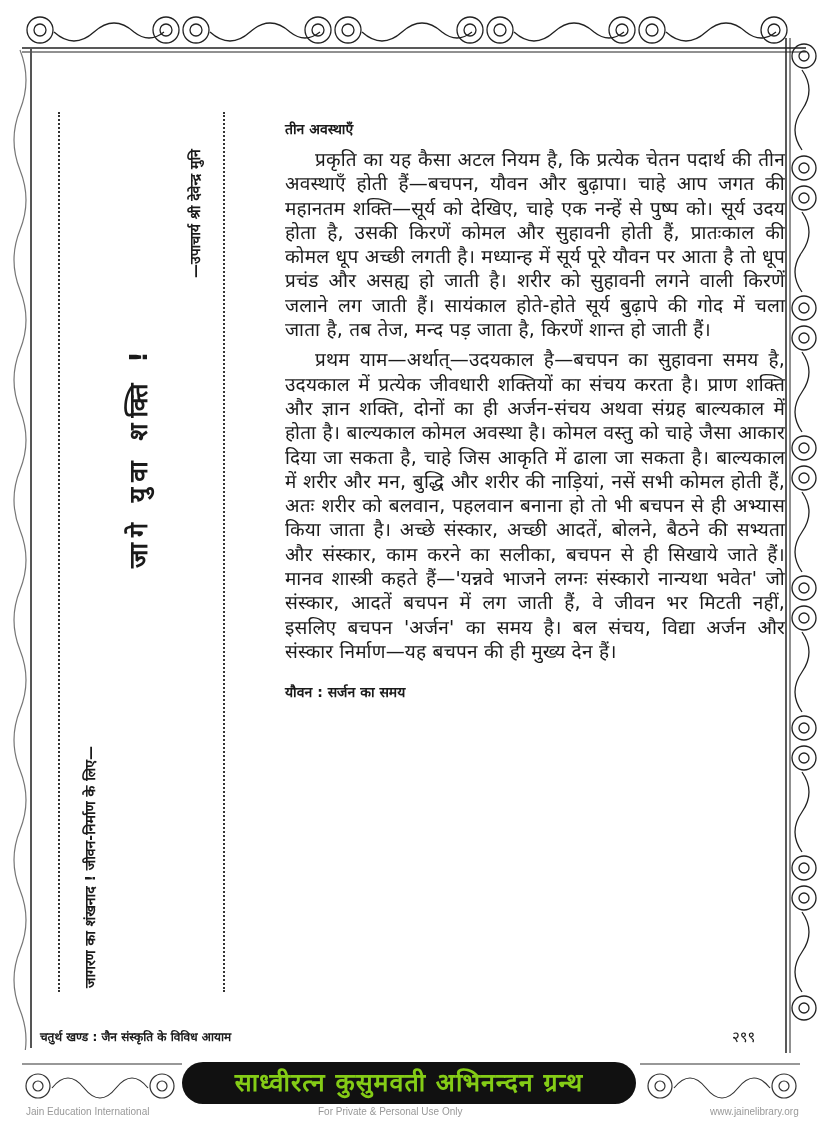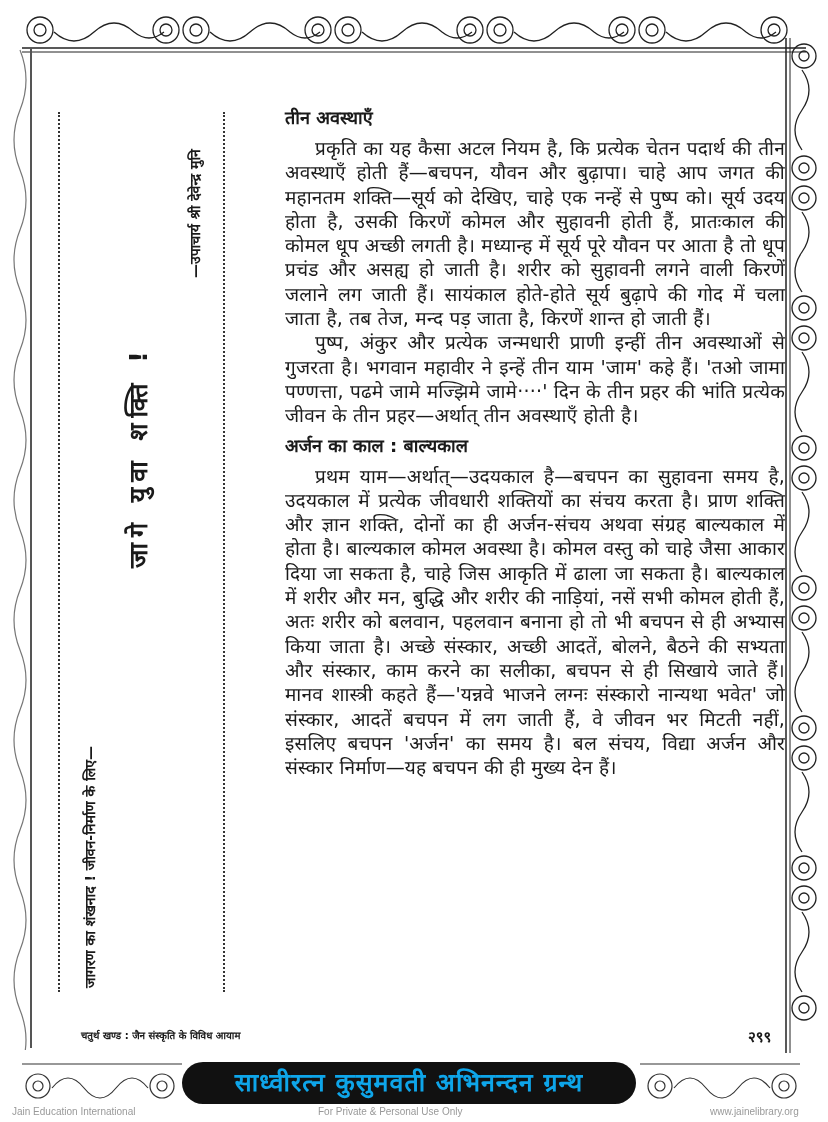--- a/index.html
+++ b/index.html
@@ -15,34 +15,34 @@
   
   .dotted-left { position: absolute; left: 58px; top: 112px; height: 880px; border-left: 2px dotted #333; }
   .dotted-right { position: absolute; left: 223px; top: 112px; height: 880px; border-left: 2px dotted #333; }
   .vtext { position: absolute; transform-origin: left top; transform: rotate(-90deg); white-space: nowrap; }
   .v-author { left: 185px; top: 278px; font-size: 14px; font-weight: bold; }
   .v-title { left: 120px; top: 568px; font-size: 25px; font-weight: bold; letter-spacing: 6px; }
   .v-subtitle { left: 80px; top: 988px; font-size: 14px; font-weight: bold; }
 
   
   .main { position: absolute; left: 285px; top: 106px; width: 500px; }
-  .section-heading { font-size: 18px; font-weight: bold; margin: 0 0 6px 0; line-height: 24px; }
+  .section-heading { font-size: 14px; font-weight: bold; margin: 11px 0 6px 0; line-height: 24px; }
   .para { font-size: 19px; line-height: 24.3px; text-align: justify; margin: 0; text-indent: 30px; letter-spacing: 0.2px; }
   .gap-sm { height: 6px; }
 
   
-  .footer-section { position: absolute; left: 40px; top: 1028px; font-size: 10px; font-weight: bold; margin-left: 41px; }
-  .page-no { position: absolute; left: 748px; top: 1026px; font-size: 15px; font-weight: bold; }
+  .footer-section { position: absolute; left: 40px; top: 1028px; font-size: 12px; font-weight: bold; }
+  .page-no { position: absolute; left: 732px; top: 1026px; font-size: 15px; font-weight: normal; }
   .banner { position: absolute; left: 182px; top: 1062px; width: 454px; height: 42px; background: #111;
-            border-radius: 22px; color: #0ea5e9; font-size: 25px; font-weight: bold; text-align: center;
+            border-radius: 22px; color: #84cc16; font-size: 25px; font-weight: bold; text-align: center;
             line-height: 42px; letter-spacing: 1px; }
   .banner-orn-l { position: absolute; left: 22px; top: 1060px; width: 160px; height: 46px; }
   .banner-orn-r { position: absolute; left: 640px; top: 1060px; width: 160px; height: 46px; }
   .wm { position: absolute; top: 1106px; font-size: 10px; color: #999; font-family: "Liberation Sans", sans-serif; }
-  .wm-left { left: 12px; }
+  .wm-left { left: 26px; }
   .wm-center { left: 318px; }
   .wm-right { left: 710px; text-align: center; }
 </style>
 </head>
 <body>
 
 <svg class="frame-top" viewBox="0 0 792 44" preserveAspectRatio="none">
   <line x1="4" y1="38" x2="788" y2="38" stroke="#222" stroke-width="1.5"></line>
   <line x1="4" y1="42" x2="788" y2="42" stroke="#222" stroke-width="1"></line>
   <g fill="none" stroke="#222" stroke-width="1.3">
@@ -123,25 +123,24 @@
 
 <div class="dotted-left"></div>
 <div class="dotted-right"></div>
 <div class="vtext v-author">—उपाचार्य श्री देवेन्द्र मुनि</div>
 <div class="vtext v-title">जागे युवा शक्ति !</div>
 <div class="vtext v-subtitle">जागरण का शंखनाद ! जीवन-निर्माण के लिए—</div>
 
 <div class="main">
   <h3 class="section-heading">तीन अवस्थाएँ</h3>
   <p class="para">प्रकृति का यह कैसा अटल नियम है, कि प्रत्येक चेतन पदार्थ की तीन अवस्थाएँ होती हैं—बचपन, यौवन और बुढ़ापा। चाहे आप जगत की महानतम शक्ति—सूर्य को देखिए, चाहे एक नन्हें से पुष्प को। सूर्य उदय होता है, उसकी किरणें कोमल और सुहावनी होती हैं, प्रातःकाल की कोमल धूप अच्छी लगती है। मध्यान्ह में सूर्य पूरे यौवन पर आता है तो धूप प्रचंड और असह्य हो जाती है। शरीर को सुहावनी लगने वाली किरणें जलाने लग जाती हैं। सायंकाल होते-होते सूर्य बुढ़ापे की गोद में चला जाता है, तब तेज, मन्द पड़ जाता है, किरणें शान्त हो जाती हैं।</p>
-  <p class="para">पुष्प, अंकुर और प्रत्येक जन्मधारी प्राणी इन्हीं तीन अवस्थाओं से गुजरता है। भगवान महावीर ने इन्हें तीन याम 'जाम' कहे हैं। 'तओ जामा पण्णत्ता, पढमे जामे मज्झिमे जामे····' दिन के तीन प्रहर की भांति प्रत्येक जीवन के तीन प्रहर—अर्थात् तीन अवस्थाएँ होती है।</p>
   <div class="gap-sm"></div>
-  <h3 class="section-heading">अर्जन का काल : बाल्यकाल</h3>
   <p class="para">प्रथम याम—अर्थात्—उदयकाल है—बचपन का सुहावना समय है, उदयकाल में प्रत्येक जीवधारी शक्तियों का संचय करता है। प्राण शक्ति और ज्ञान शक्ति, दोनों का ही अर्जन-संचय अथवा संग्रह बाल्यकाल में होता है। बाल्यकाल कोमल अवस्था है। कोमल वस्तु को चाहे जैसा आकार दिया जा सकता है, चाहे जिस आकृति में ढाला जा सकता है। बाल्यकाल में शरीर और मन, बुद्धि और शरीर की नाड़ियां, नसें सभी कोमल होती हैं, अतः शरीर को बलवान, पहलवान बनाना हो तो भी बचपन से ही अभ्यास किया जाता है। अच्छे संस्कार, अच्छी आदतें, बोलने, बैठने की सभ्यता और संस्कार, काम करने का सलीका, बचपन से ही सिखाये जाते हैं। मानव शास्त्री कहते हैं—'यन्नवे भाजने लग्नः संस्कारो नान्यथा भवेत' जो संस्कार, आदतें बचपन में लग जाती हैं, वे जीवन भर मिटती नहीं, इसलिए बचपन 'अर्जन' का समय है। बल संचय, विद्या अर्जन और संस्कार निर्माण—यह बचपन की ही मुख्य देन हैं।</p>
   <div class="gap-sm"></div>
+  <h3 class="section-heading">यौवन : सर्जन का समय</h3>
 </div>
 
 <div class="footer-section">चतुर्थ खण्ड : जैन संस्कृति के विविध आयाम</div>
 <div class="page-no">२९९</div>
 
 <svg class="banner-orn-l" viewBox="0 0 160 46">
   <g fill="none" stroke="#333" stroke-width="1.2">
     <line x1="0" y1="4" x2="160" y2="4"></line>
     <circle cx="16" cy="26" r="12"></circle>
       <circle cx="16" cy="26" r="5"></circle>

